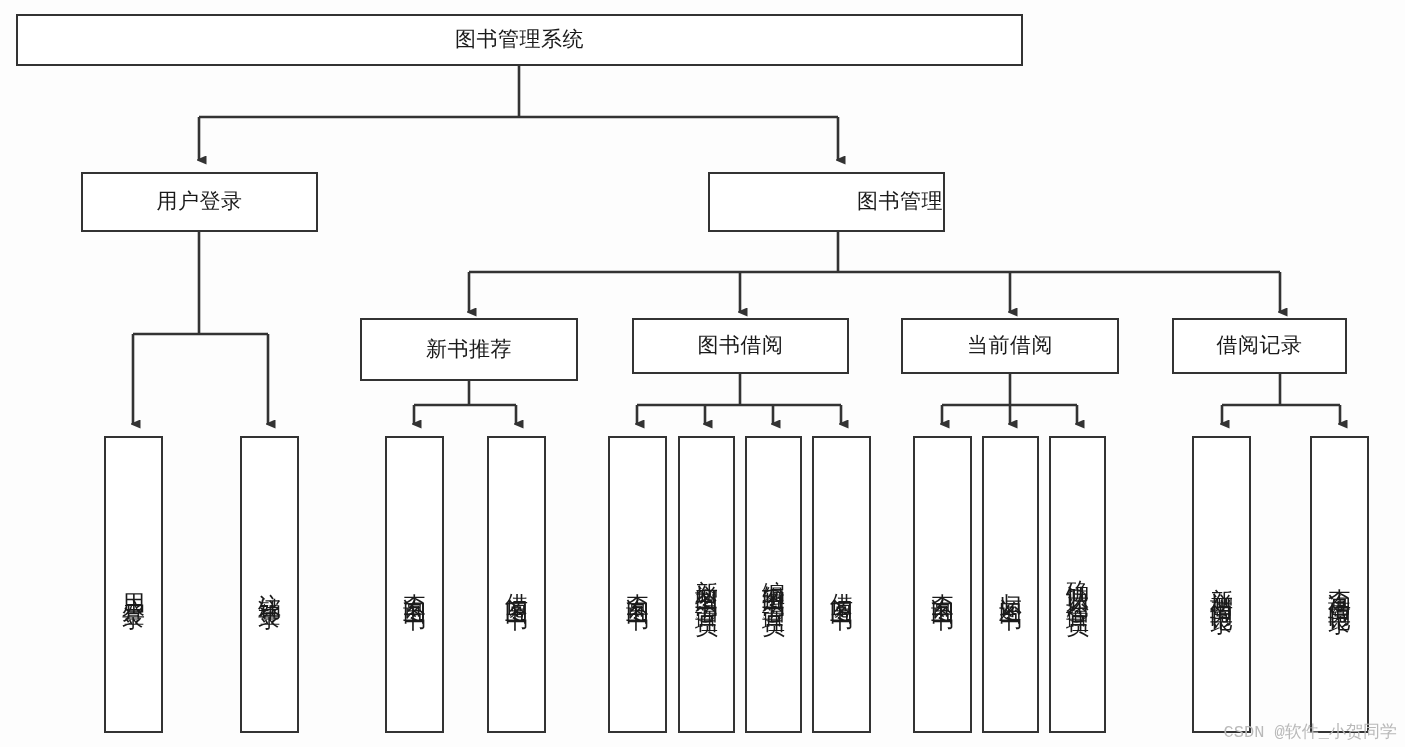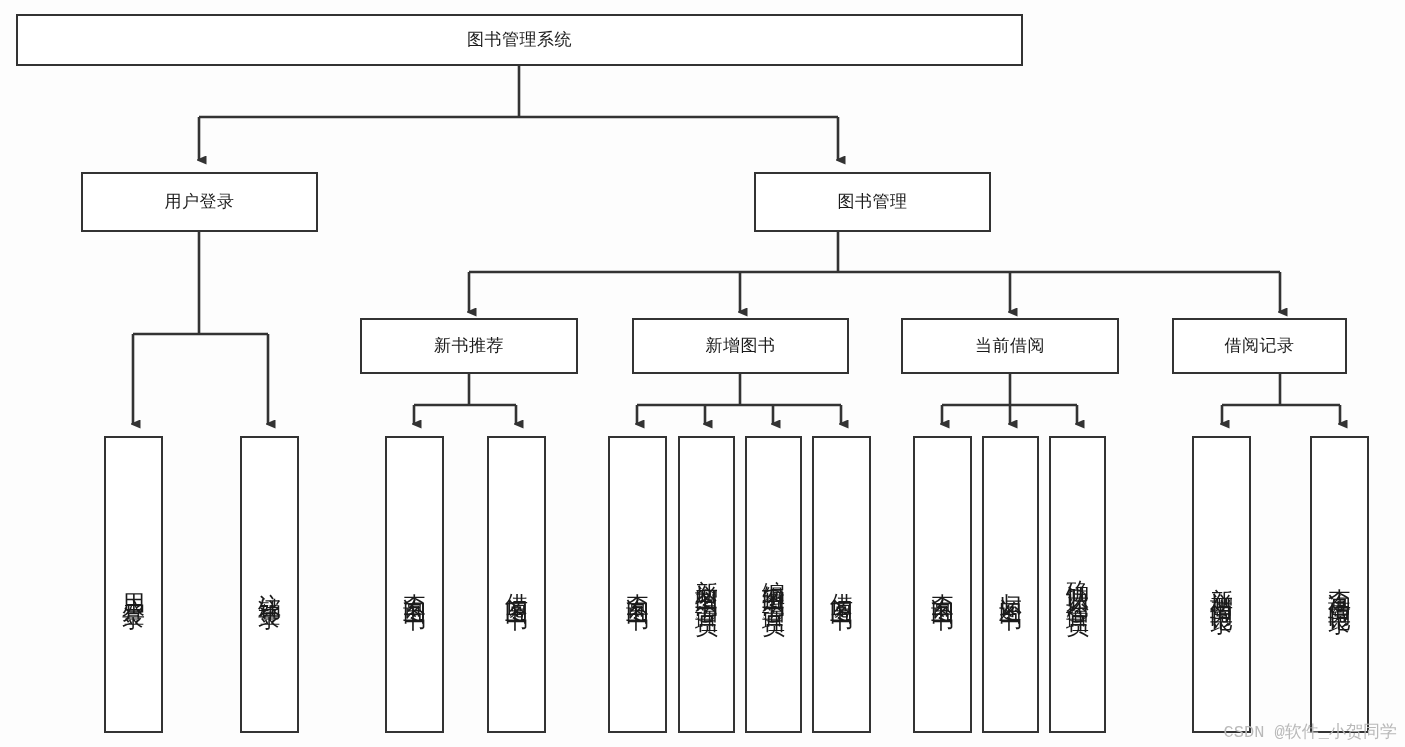--- a/index.html
+++ b/index.html
@@ -35,21 +35,21 @@
     z-index: 2;
   }
   .node .label {
     color: #1a1a1a;
     line-height: 1.12;
     text-align: center;
     white-space: pre;
   }
   
   .node.horiz .label {
-    font-size: 17px;
+    font-size: 21px;
     letter-spacing: 0.5px;
   }
   
   .node.vert {
     align-items: center;
     justify-content: center;
   }
   .node.vert .label {
     writing-mode: vertical-rl;
     text-orientation: upright;
@@ -128,29 +128,29 @@
     </g>
   </svg>
 
   <div class="node horiz" style="left:16px; top:14px; width:1007px; height:52px;">
     <span class="label">图书管理系统</span>
   </div>
 
   <div class="node horiz" style="left:81px; top:172px; width:237px; height:60px;">
     <span class="label">用户登录</span>
   </div>
-  <div class="node horiz" style="left:754px; top:172px; width:237px; height:60px;">
+  <div class="node horiz" style="left:708px; top:172px; width:237px; height:60px;justify-content:flex-end;">
     <span class="label">图书管理</span>
   </div>
 
-  <div class="node horiz" style="left:360px; top:318px; width:218px; height:56px;">
+  <div class="node horiz" style="left:360px; top:318px; width:218px; height:63px;">
     <span class="label">新书推荐</span>
   </div>
   <div class="node horiz" style="left:632px; top:318px; width:217px; height:56px;">
-    <span class="label">新增图书</span>
+    <span class="label">图书借阅</span>
   </div>
   <div class="node horiz" style="left:901px; top:318px; width:218px; height:56px;justify-content:center;">
     <span class="label">当前借阅</span>
   </div>
   <div class="node horiz" style="left:1172px; top:318px; width:175px; height:56px;">
     <span class="label">借阅记录</span>
   </div>
 
   <div class="node vert" style="left:104px; top:436px; width:59px; height:297px;">
     <span class="label">用户登录</span>

